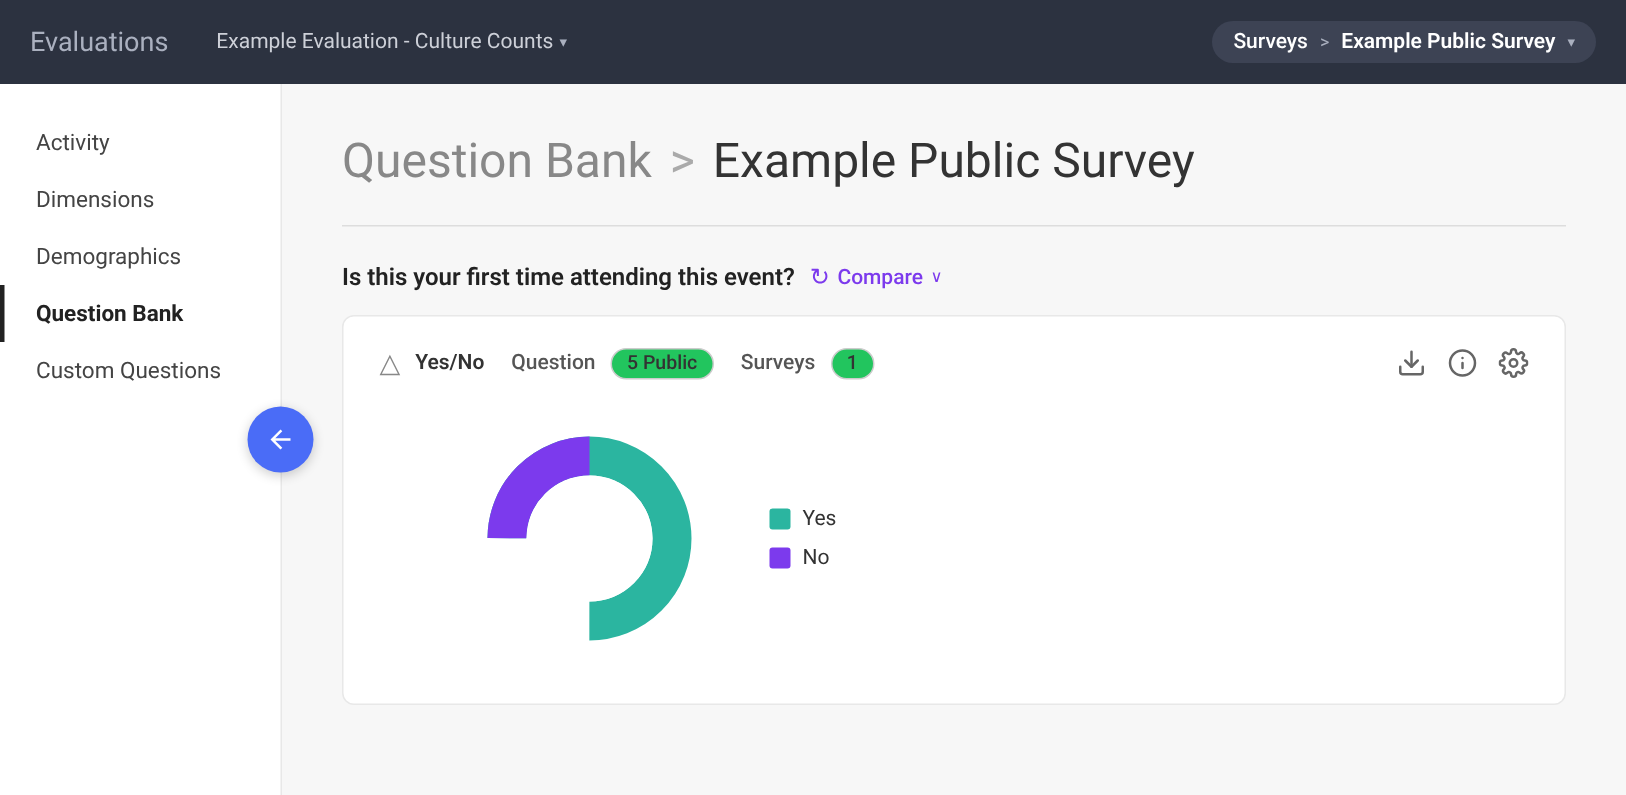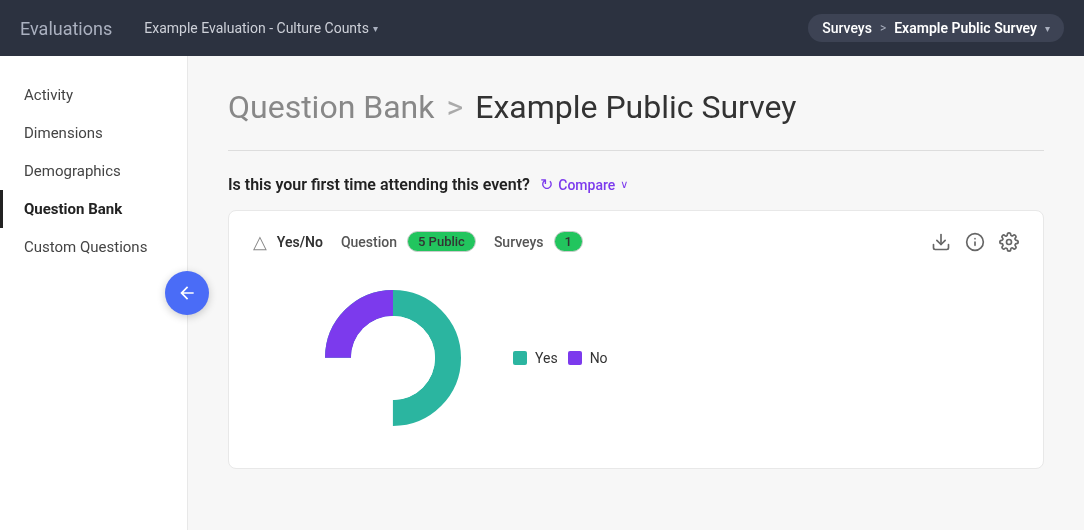--- a/index.html
+++ b/index.html
@@ -218,20 +218,21 @@
       margin-left: 60px;
     }
     .donut-wrapper svg {
       width: 160px;
       height: 160px;
     }
 
     
     .legend {
       display: flex;
+      flex-direction: column;
       gap: 10px;
     }
     .legend-item {
       display: flex;
       align-items: center;
       gap: 8px;
       font-size: 14px;
       color: #333;
     }
     .legend-dot {

